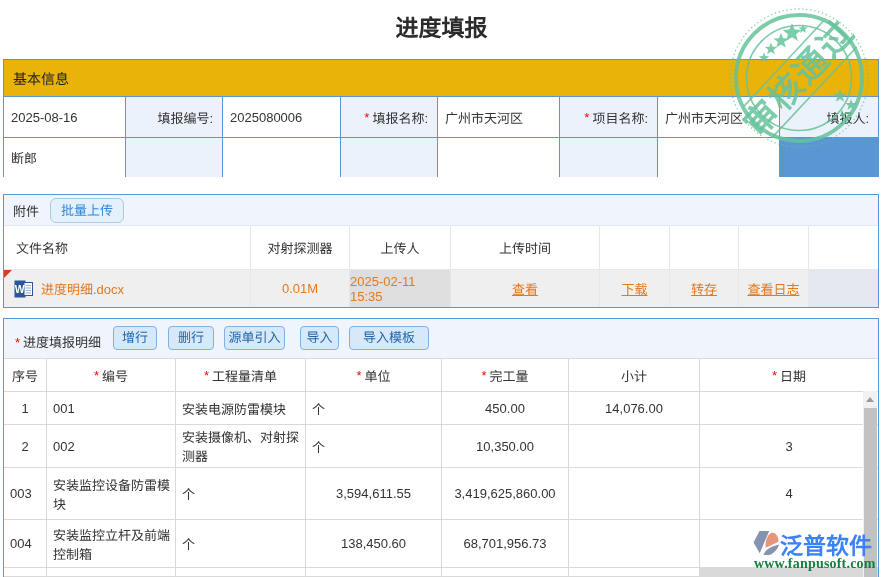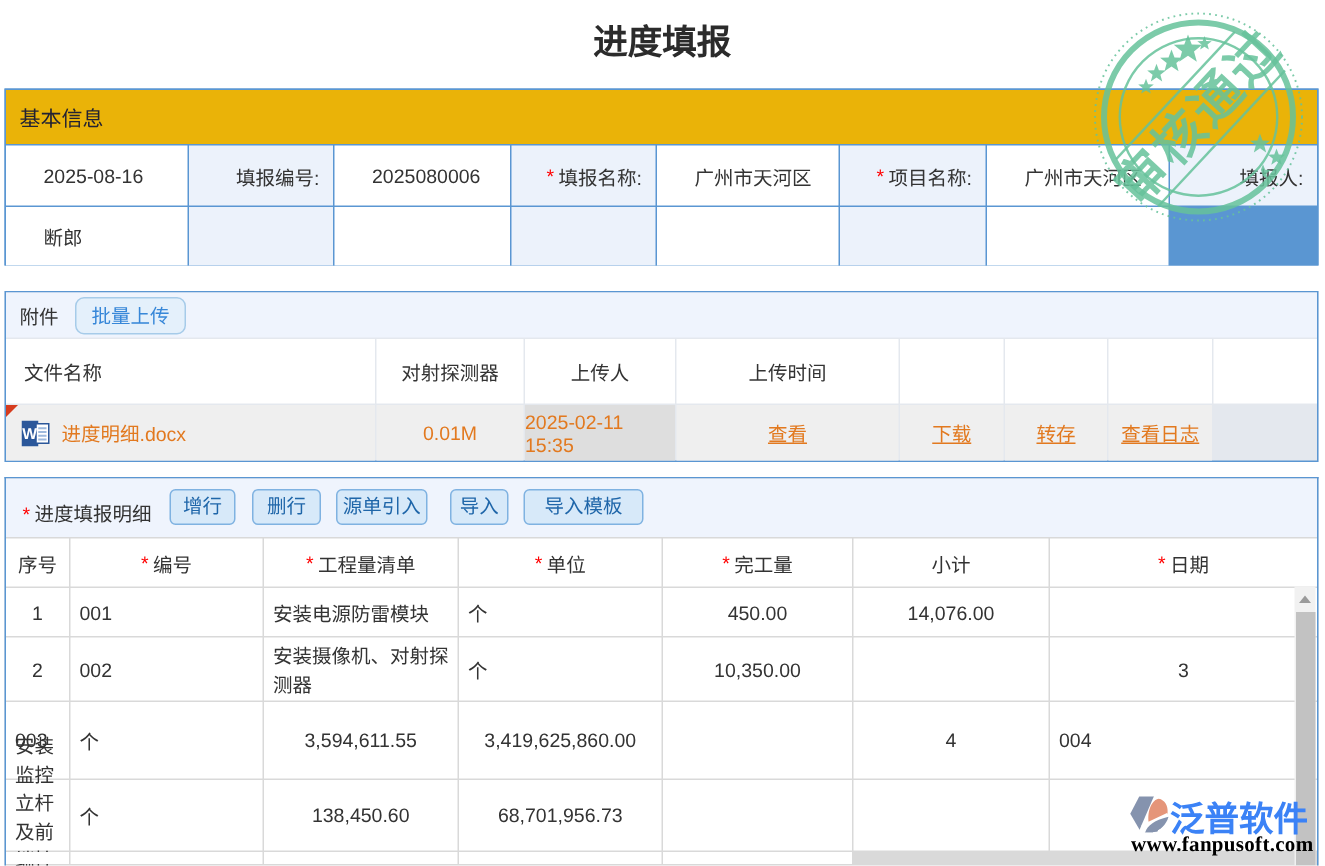--- a/index.html
+++ b/index.html
@@ -2,21 +2,21 @@
 <html lang="zh-CN"><head><meta charset="utf-8">
 <style>
 *{margin:0;padding:0;box-sizing:border-box}
 html,body{width:883px;height:577px;background:#fff;font-family:"Liberation Sans",sans-serif;position:relative;overflow:hidden}
 .abs{position:absolute}
 .title{position:absolute;left:0;top:9px;width:883px;text-align:center;font-size:23px;font-weight:bold;color:#2b2b2b}
 
 .sec1{position:absolute;left:3px;top:59px;width:876px;height:118px;border:1px solid #5a96d2;background:#5a96d2;display:grid;grid-template-columns:121px 96px 117px 96px 121px 97px 121px 98px;grid-template-rows:36px 40px 39px;grid-gap:1px;font-size:13px;color:#333}
 .sec1 .hd{grid-column:1/9;background:#eab308;display:flex;align-items:center;padding-left:9px;font-size:14px;color:#223}
 .lbl{background:#ecf2fb;display:flex;align-items:center;justify-content:flex-end;padding-right:9px}
-.val{background:#fff;display:flex;align-items:center;padding-left:25px}
+.val{background:#fff;display:flex;align-items:center;padding-left:7px}
 .star{color:#f00;margin-right:3px}
 
 .sec2{position:absolute;left:3px;top:194px;width:876px;height:114px;border:1px solid #5a96d2;background:#e4e8ee;display:grid;grid-template-columns:246px 98px 100px 148px 69px 68px 69px 69px;grid-template-rows:30px 43px 37px;grid-gap:1px;font-size:13px;color:#333}
 .sec2 .hd{grid-column:1/9;background:#eff4fd;display:flex;align-items:center;padding-left:9px;font-size:13px}
 .btn-pl{margin-left:11px;height:25px;line-height:23px;padding:0 10px;background:#e4f0fb;border:1px solid #a6cbe9;border-radius:6px;color:#3787d8;font-size:13px}
 .th2{background:#fff;display:flex;align-items:center;justify-content:center;font-size:13px;color:#333}
 .th2.l{justify-content:flex-start;padding-left:12px}
 .fr{background:#efefef;display:flex;align-items:center;justify-content:center;color:#e2791f}
 .fr.dk{background:#dedede}
 .fr a{color:#e2791f;text-decoration:underline}
@@ -118,20 +118,21 @@
     <div class="c3">14,076.00</div>
     <div class="c3"></div>
   <div class="c3">2</div>
     <div class="c3 l">002</div>
     <div class="c3 l">安装摄像机、对射探测器</div>
     <div class="c3 l">个</div>
     <div class="c3">10,350.00</div>
     <div class="c3"></div>
   <div class="c3">3</div>
     <div class="c3 l">003</div>
+    <div class="c3 l">安装监控设备防雷模块</div>
     <div class="c3 l">个</div>
     <div class="c3">3,594,611.55</div>
     <div class="c3">3,419,625,860.00</div>
     <div class="c3"></div>
   <div class="c3">4</div>
     <div class="c3 l">004</div>
     <div class="c3 l">安装监控立杆及前端控制箱</div>
     <div class="c3 l">个</div>
     <div class="c3">138,450.60</div>
     <div class="c3">68,701,956.73</div>
@@ -156,21 +157,21 @@
     <g>
       <path d="M8.5,2 L19.5,2 L26.5,13.5 L20.5,25.5 L9.5,25.5 L2.5,13.5 Z" fill="#8593ae"></path>
       <path d="M19.5,-1 L7.5,27 L14,27 L26.5,-1 Z" fill="#ffffff"></path>
       <path d="M14.8,19.3 C13.6,11 17.5,3.8 21.5,3.5 C25.5,4.2 27.8,8.2 27.4,12.6 C27.1,15.9 25,18.3 21.5,19.3 C19.3,19.9 16.6,19.8 14.8,19.3 Z" fill="#e59579"></path>
       <path d="M12.2,25.8 C13,20.5 17,16.8 27.5,14.5 C26.3,20.3 22.8,24.3 17.5,25.8 Z" fill="#8593ae"></path>
       <path d="M27,13 L10,21 L11,26.5 L29,17 Z" fill="#ffffff"></path>
       <path d="M12.5,25.8 C14,21.5 18,18 28,15.5 C26.5,21 22.5,24.5 17.5,25.8 Z" fill="#8593ae"></path>
     </g>
   </svg>
   <div style="position:absolute;left:29px;top:-2px;font-size:23px;font-weight:bold;color:#3b82f6">泛普软件</div>
-  <div style="position:absolute;left:3px;top:27px;font-family:'Liberation Serif',serif;font-size:14px;font-weight:bold;color:#000000;letter-spacing:0.2px">www.fanpusoft.com</div>
+  <div style="position:absolute;left:3px;top:27px;font-family:'Liberation Serif',serif;font-size:14px;font-weight:bold;color:#15803d;letter-spacing:0.2px">www.fanpusoft.com</div>
 </div>
 
 <svg class="abs" style="left:719px;top:-2px;z-index:30" width="160" height="160" viewBox="0 0 160 160">
   <g fill="none" stroke="#66c29b" opacity="0.85">
     <circle cx="80" cy="80" r="69" stroke-width="1.3" stroke-dasharray="1.2,2.8"></circle>
     <circle cx="80" cy="80" r="63" stroke-width="4"></circle>
     <circle cx="80" cy="80" r="52.5" stroke-width="1.6"></circle>
   </g>
   <g opacity="0.85">
     <g fill="#66c29b">

